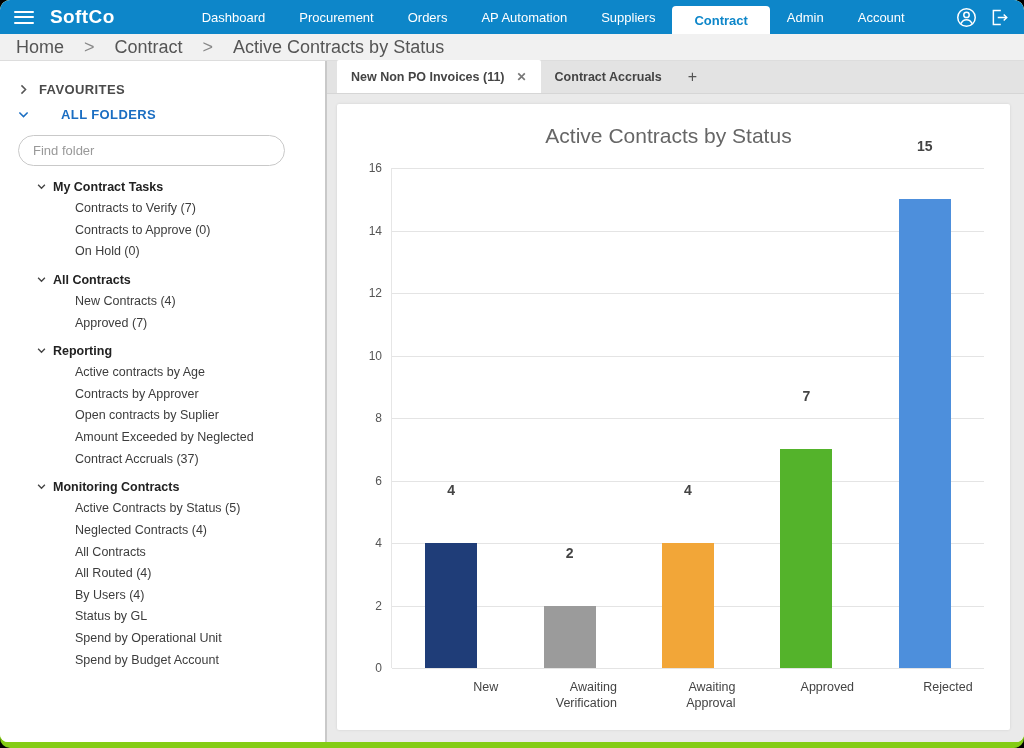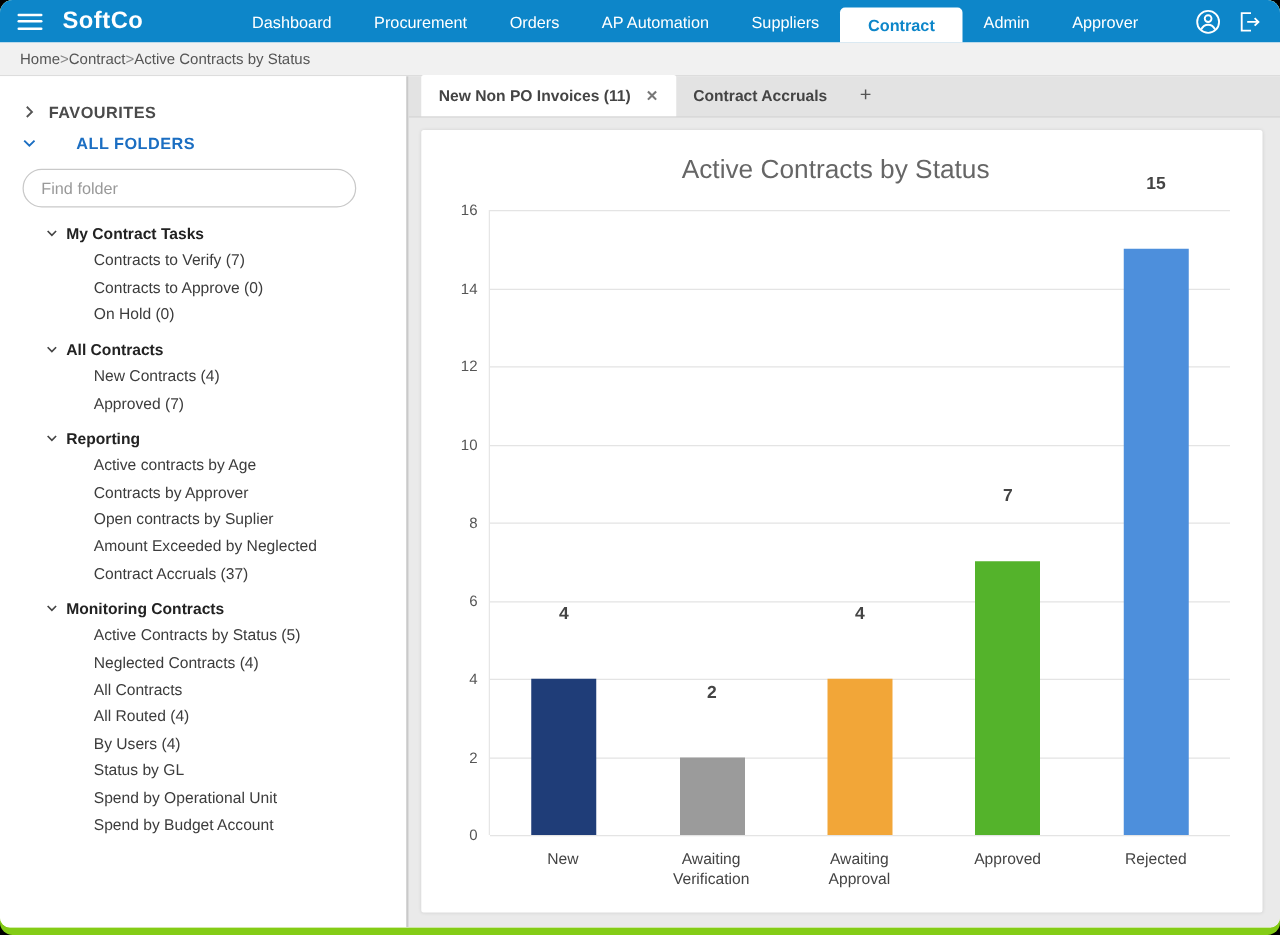--- a/index.html
+++ b/index.html
@@ -13,21 +13,21 @@
   .hamburger { width:20px; display:flex; flex-direction:column; gap:3.5px; cursor:pointer; margin:0 4px; }
   .hamburger span { display:block; height:2px; background:#fff; border-radius:1px; }
   .logo { font-weight:bold; font-size:19px; letter-spacing:.4px; margin-left:12px; cursor:pointer; }
   .nav-items { display:flex; align-items:flex-end; height:100%; margin-left:70px; }
   .nav-item { height:100%; display:flex; align-items:center; padding:0 17px; font-size:13px; cursor:pointer; white-space:nowrap; }
   .nav-item.active { height:28px; background:#fff; color:#0d86c9; font-weight:bold; border-radius:4px 4px 0 0; padding:0 22px; }
   .topnav-right { margin-left:auto; display:flex; align-items:center; gap:12px; height:100%; padding-right:4px; }
   .topnav-right .icn { display:flex; align-items:center; cursor:pointer; }
 
   
-  .breadcrumb { height:27px; background:#f1f1f1; border-bottom:1px solid #ddd; display:flex; align-items:center; padding:0 16px; font-size:12px; color:#555; gap:0; flex:none; }
+  .breadcrumb { height:27px; background:#f1f1f1; border-bottom:1px solid #ddd; display:flex; align-items:center; padding:0 16px; font-size:18px; color:#555; gap:20px; flex:none; }
   .bc-item { cursor:pointer; }
   .bc-sep { color:#888; }
 
   
   .body { flex:1; display:flex; min-height:0; }
   .sidebar { width:327px; flex:none; background:#fff; border-right:2px solid #c9c9c9; padding-top:16px; overflow:hidden; }
   .side-row { display:flex; align-items:center; gap:10px; padding:5px 18px; font-size:13px; font-weight:bold; color:#4a4a4a; letter-spacing:.4px; cursor:pointer; }
   .side-row.folders { color:#1b6ec2;gap:32px; }
   .side-row .chev { display:flex; align-items:center; }
   .find-input { display:block; margin:8px 18px 10px; width:267px; height:31px; border:1px solid #c9c9c9; border-radius:16px; padding:0 14px; font-size:13px; color:#333; outline:none; font-family:"Liberation Sans", sans-serif; }
@@ -50,21 +50,21 @@
   .y-axis { position:relative; }
   .ytick { position:absolute; right:9px; transform:translateY(-50%); font-size:12px; color:#555; }
   .plot { position:relative; border-left:1px solid #e6e6e6; }
   .gridline { position:absolute; left:0; right:0; height:1px; background:#e4e4e4; }
   .bars-row { position:absolute; inset:0; display:flex; justify-content:space-around; align-items:flex-end; }
   .bar-col { width:96px; height:100%; display:flex; flex-direction:column; align-items:center; justify-content:flex-end;gap:40px; }
   .bar-value { font-size:14px; font-weight:bold; color:#444; margin-bottom:5px; }
   .bar { width:52px; flex:none; }
   .corner { }
   .xlabels-row { display:flex; justify-content:space-around; padding-top:12px; }
-  .x-label { width:96px; text-align:center; font-size:12.5px; color:#444; line-height:1.25; }
+  .x-label { width:96px; text-align:right; font-size:12.5px; color:#444; line-height:1.25; }
 </style>
 </head>
 <body>
 
 <div class="frame">
   <div class="app">
 
     <div class="topnav">
       <div class="topnav-left">
         <div class="hamburger">
@@ -75,21 +75,21 @@
         <div class="logo">SoftCo</div>
       </div>
       <div class="nav-items">
           <div class="nav-item">Dashboard</div>
           <div class="nav-item">Procurement</div>
           <div class="nav-item">Orders</div>
           <div class="nav-item">AP Automation</div>
           <div class="nav-item">Suppliers</div>
           <div class="nav-item active">Contract</div>
           <div class="nav-item">Admin</div>
-          <div class="nav-item">Approver</div>
+          <div class="nav-item">Account</div>
         </div>
       <div class="topnav-right">
         <span class="icn">
           <svg width="21" height="21" viewBox="0 0 24 24" fill="none" stroke="#fff" stroke-width="1.7">
             <circle cx="12" cy="12" r="10"></circle>
               <circle cx="12" cy="9" r="3.1"></circle>
             <path d="M5.6 19c1.5-3 4-4.4 6.4-4.4s4.9 1.4 6.4 4.4"></path>
           </svg>
         </span>
         <span class="icn">

